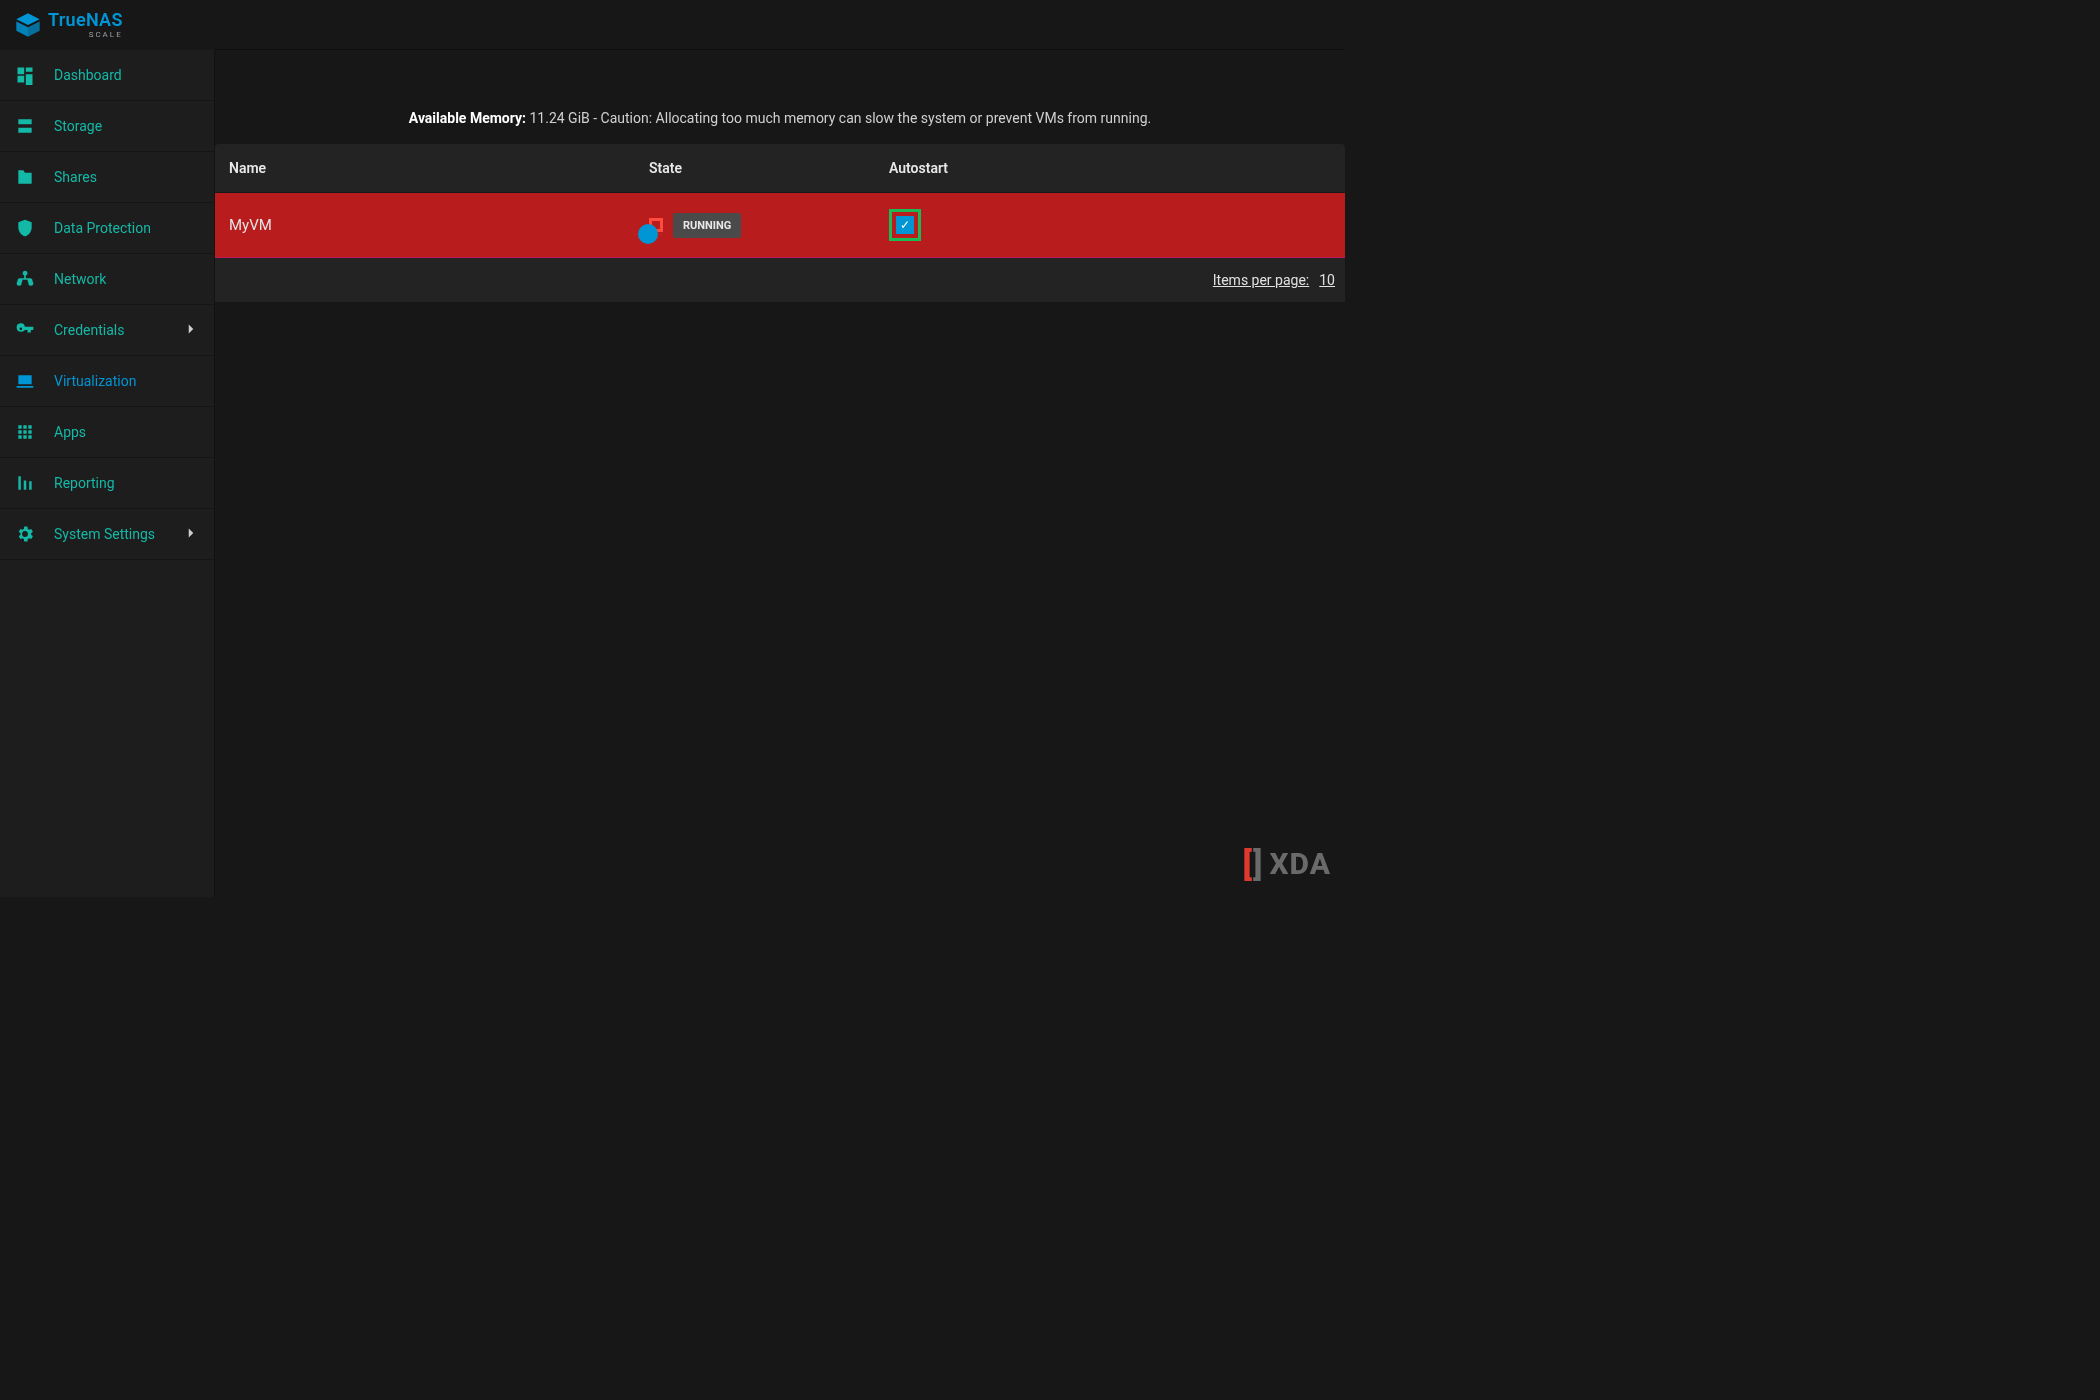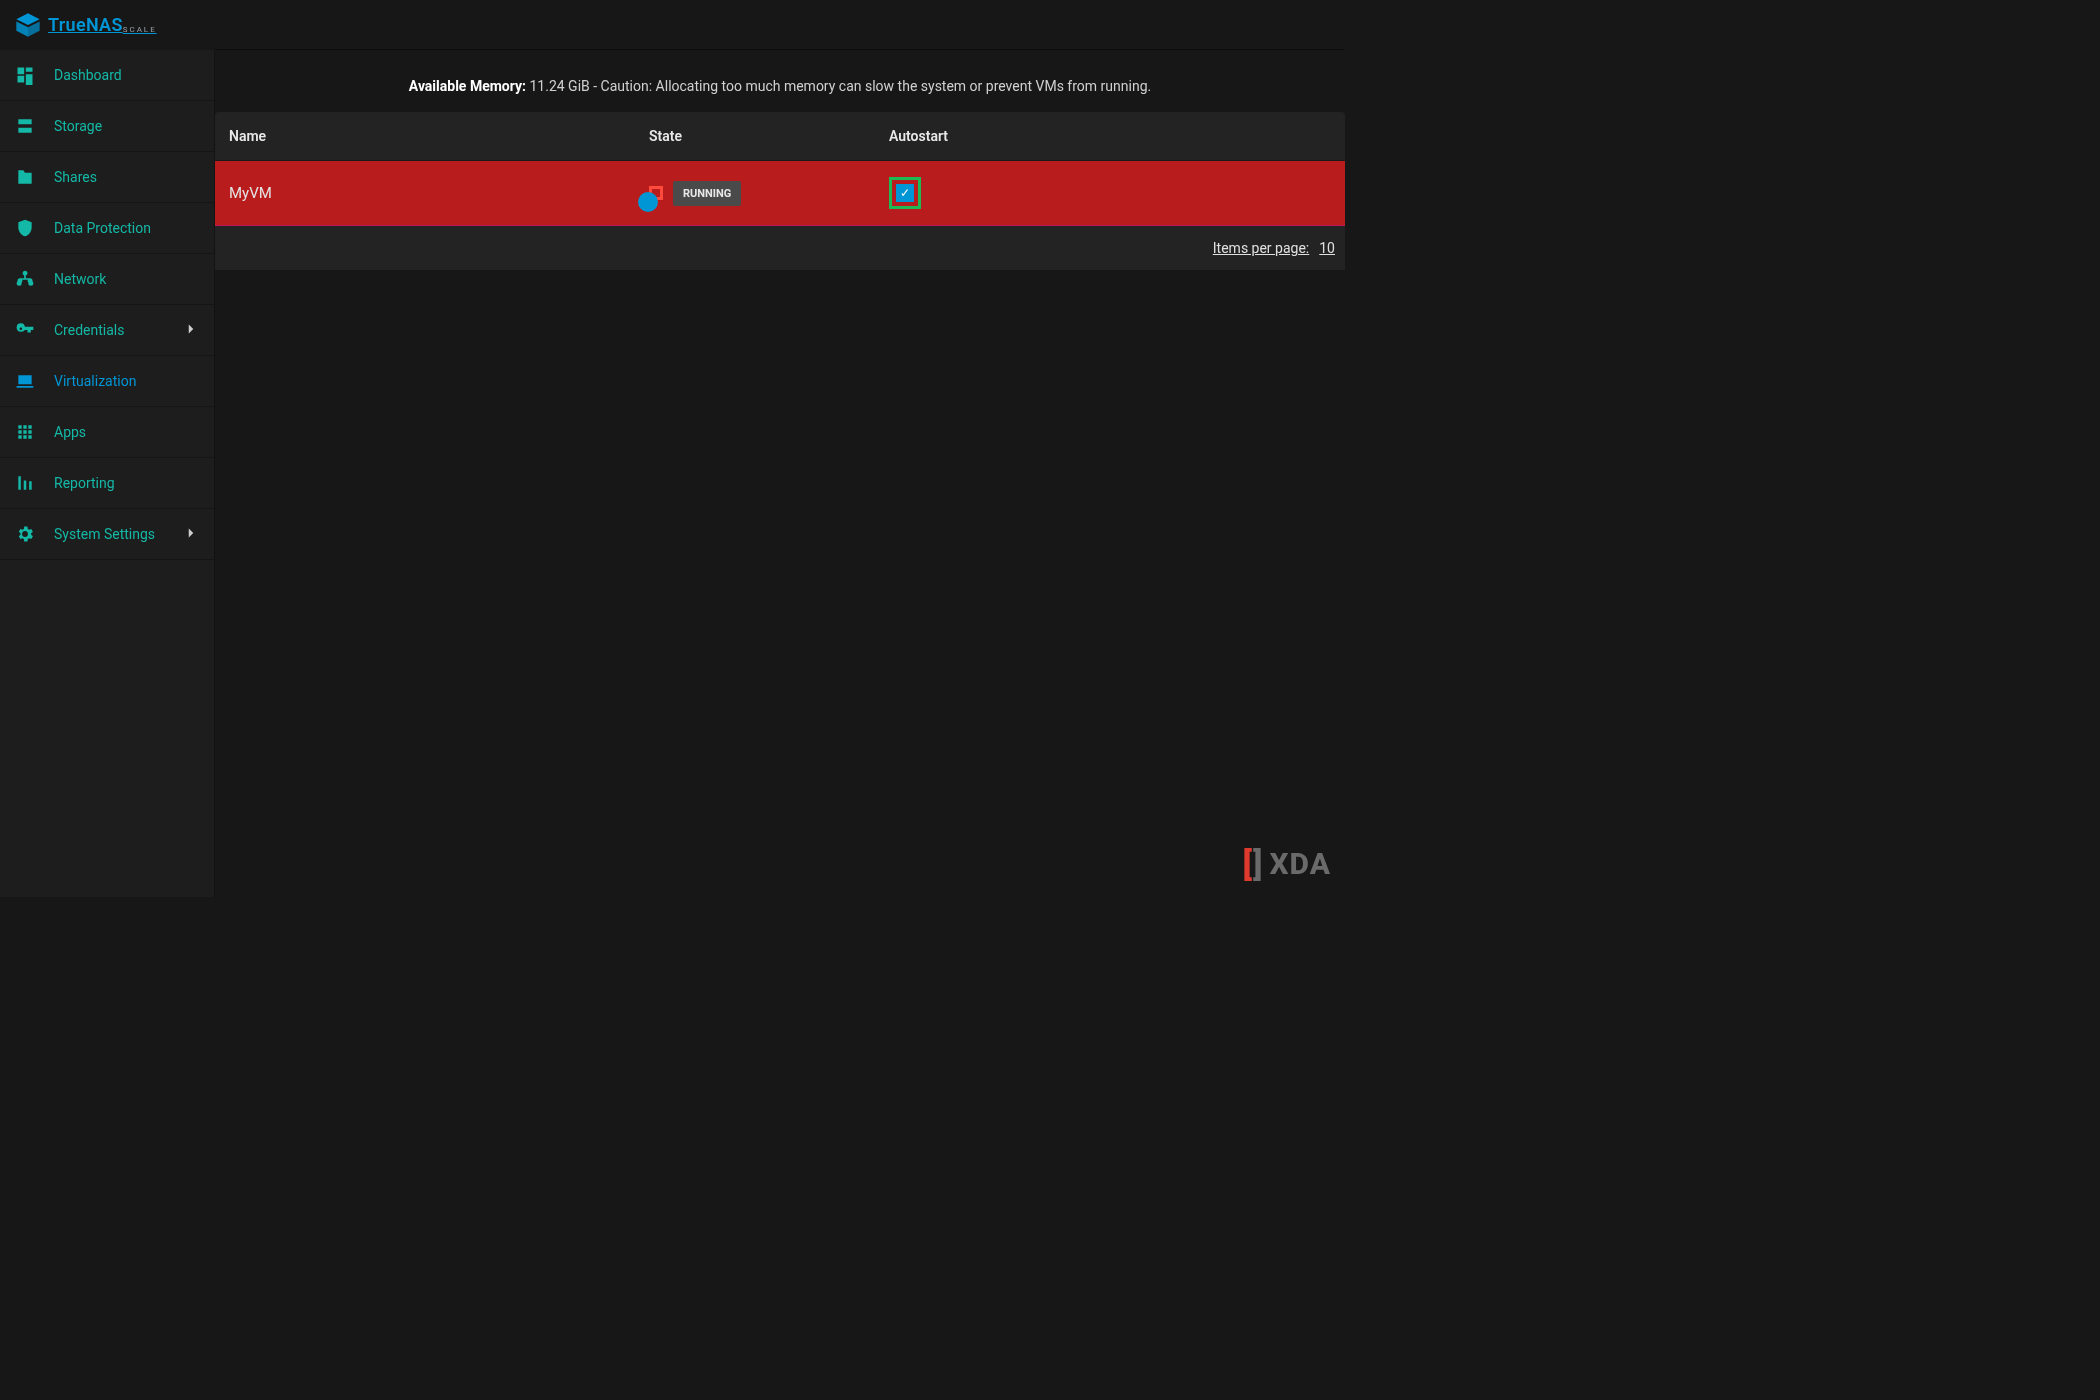--- a/index.html
+++ b/index.html
@@ -34,21 +34,21 @@
     padding-left: 14px;
     background: #171717;
   }
   .logo {
     display: flex;
     align-items: center;
     gap: 6px;
     color: #0095d5;
   }
   .logo-mark { width: 28px; height: 28px; }
-  .logo-text { display: flex; flex-direction: row; line-height: 1; text-decoration: underline; }
+  .logo-text { display: flex; flex-direction: column; line-height: 1; }
   .logo-true { font-size: 18px; font-weight: 600; letter-spacing: .3px; }
   .logo-scale { font-size: 8px; letter-spacing: 2px; color: #9aa0a6; align-self: flex-end; margin-top: 2px; }
   .topbar-rest {
     flex: 1;
     height: 50px;
     display: flex;
     align-items: center;
     padding-left: 18px;
     padding-right: 10px;
     justify-content: space-between;
@@ -110,20 +110,21 @@
     border-radius: 2px;
     display: flex;
     align-items: center;
     padding-left: 10px;
     color: #e0e0e0;
   }
   .memory-line {
     text-align: center;
     font-size: 14px;
     color: #d0d0d0;
+    margin-top: 32px;
     margin-bottom: 18px;
   }
   .memory-line .strong { font-weight: 700; color:#fff; }
   .card {
     background: #232323;
     border-radius: 4px;
     margin-left: 0;
   }
   table { width:100%; border-collapse: collapse; }
   thead th {

